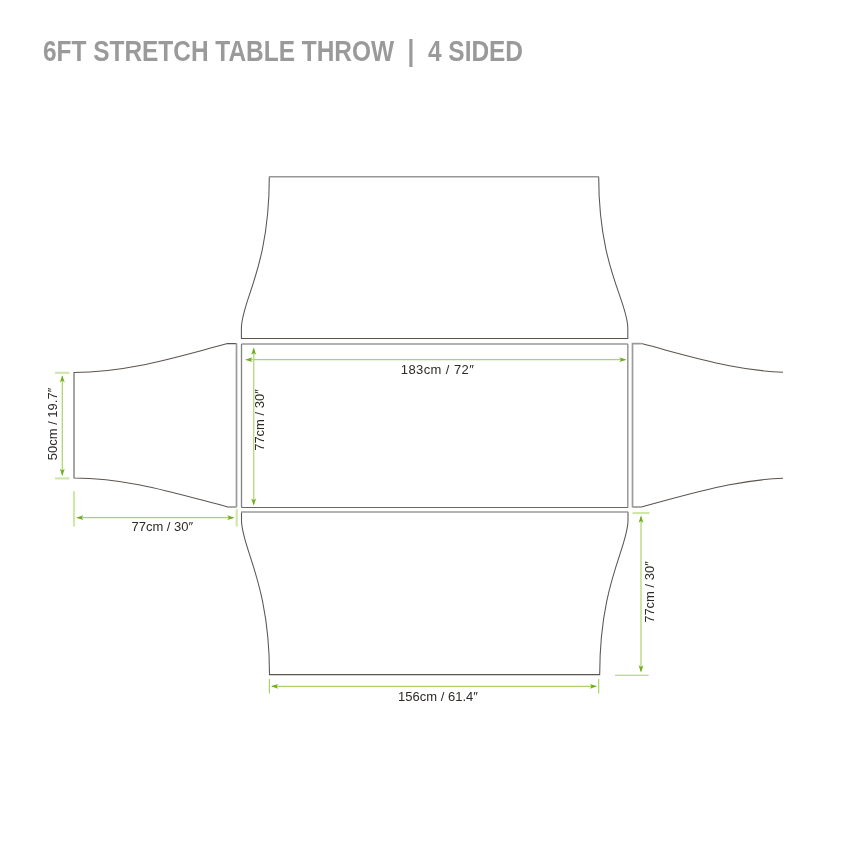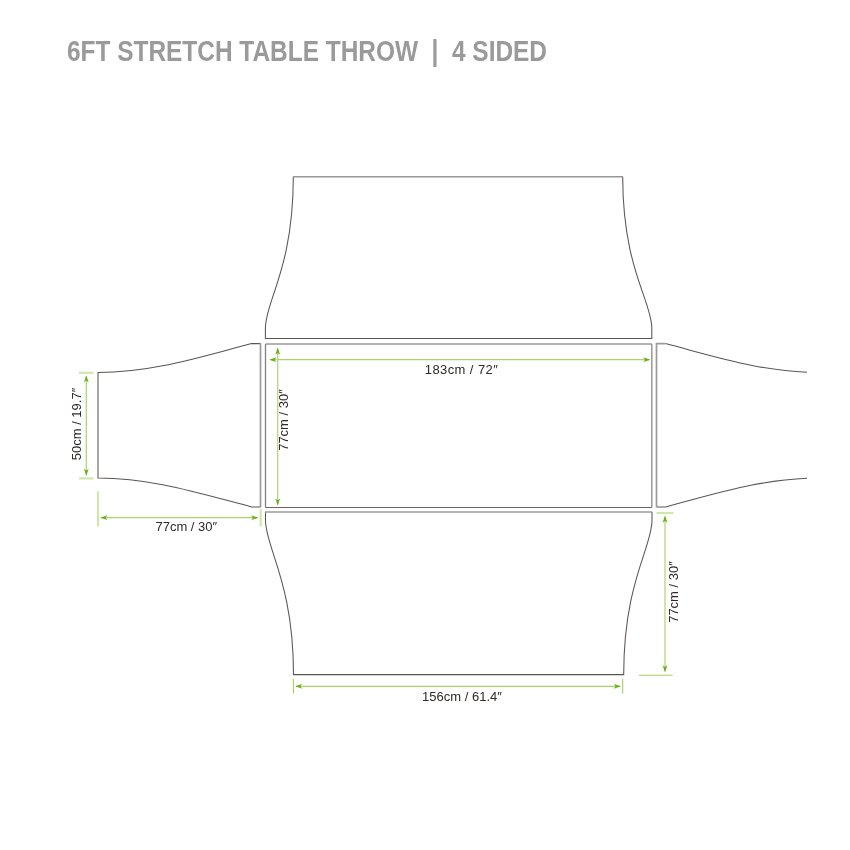--- a/index.html
+++ b/index.html
@@ -1,17 +1,17 @@
 <!DOCTYPE html>
 <html><head>
 <meta charset="utf-8">
 <style>
   html,body{margin:0;padding:0;background:#ffffff;}
   .page{position:relative;width:783px;height:850px;background:#ffffff;overflow:hidden;
-        font-family:"Liberation Sans", sans-serif;padding-left:24px;}
+        font-family:"Liberation Sans", sans-serif;}
 </style>
 </head>
 <body>
 <div class="page">
 <svg width="850" height="850" viewBox="0 0 850 850" xmlns="http://www.w3.org/2000/svg">
 
   <rect x="0" y="0" width="850" height="850" fill="#ffffff"></rect>
 
   <text x="43" y="61" font-size="29" font-weight="bold" fill="#9a9a9a" textLength="480" lengthAdjust="spacingAndGlyphs">6FT STRETCH TABLE THROW&nbsp;&nbsp;|&nbsp;&nbsp;4 SIDED</text>
 

